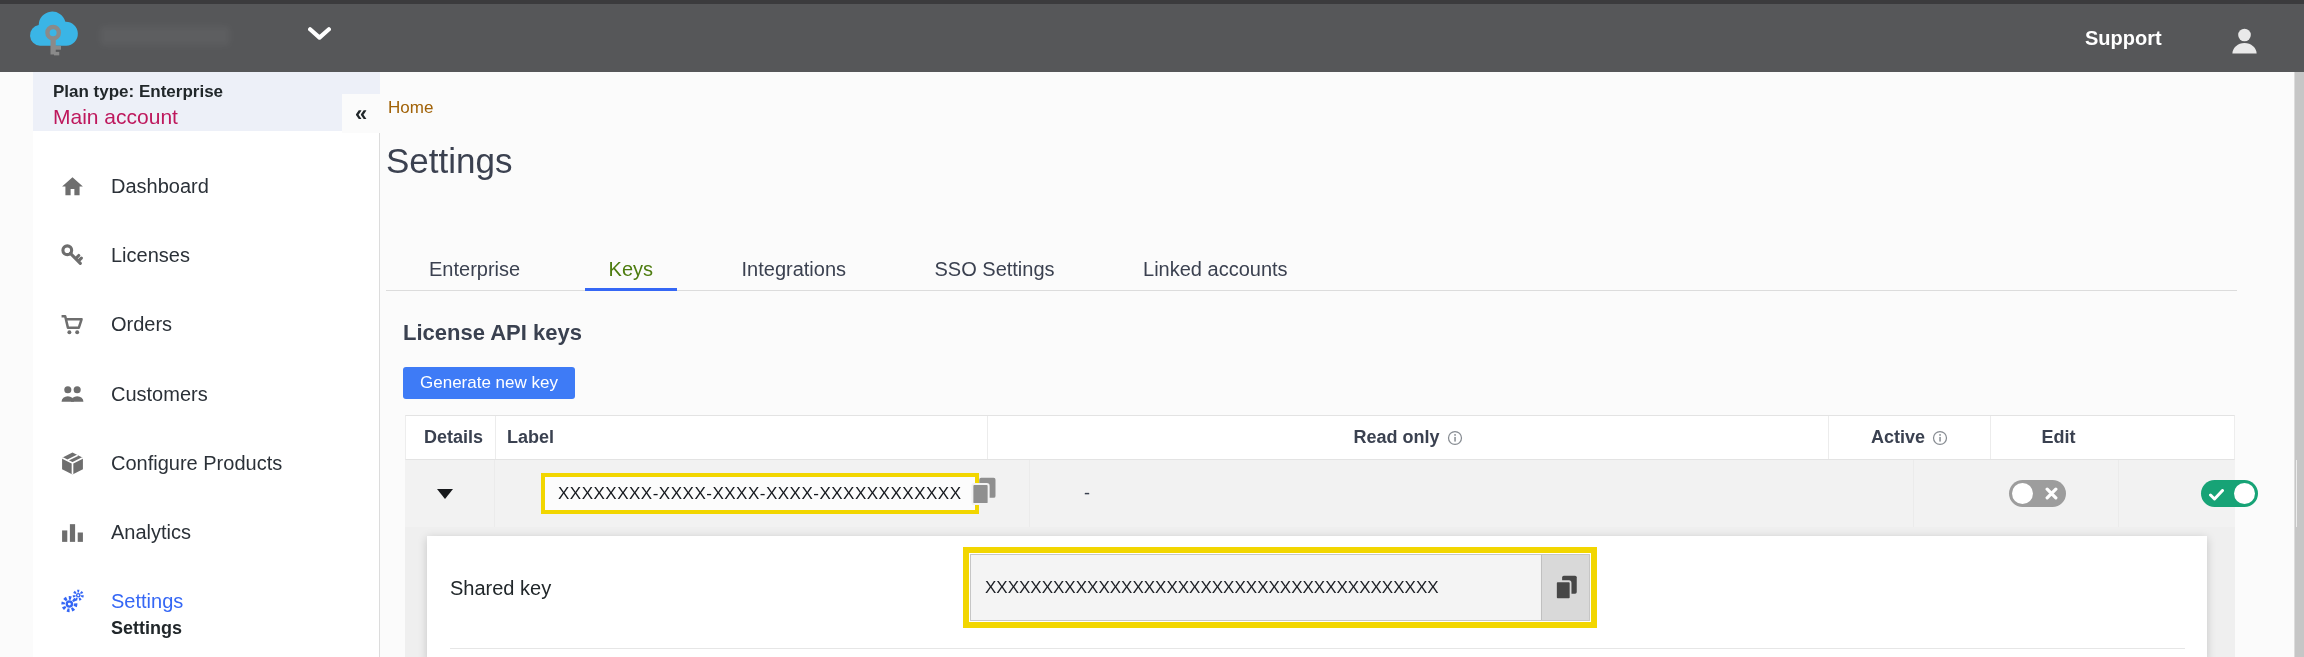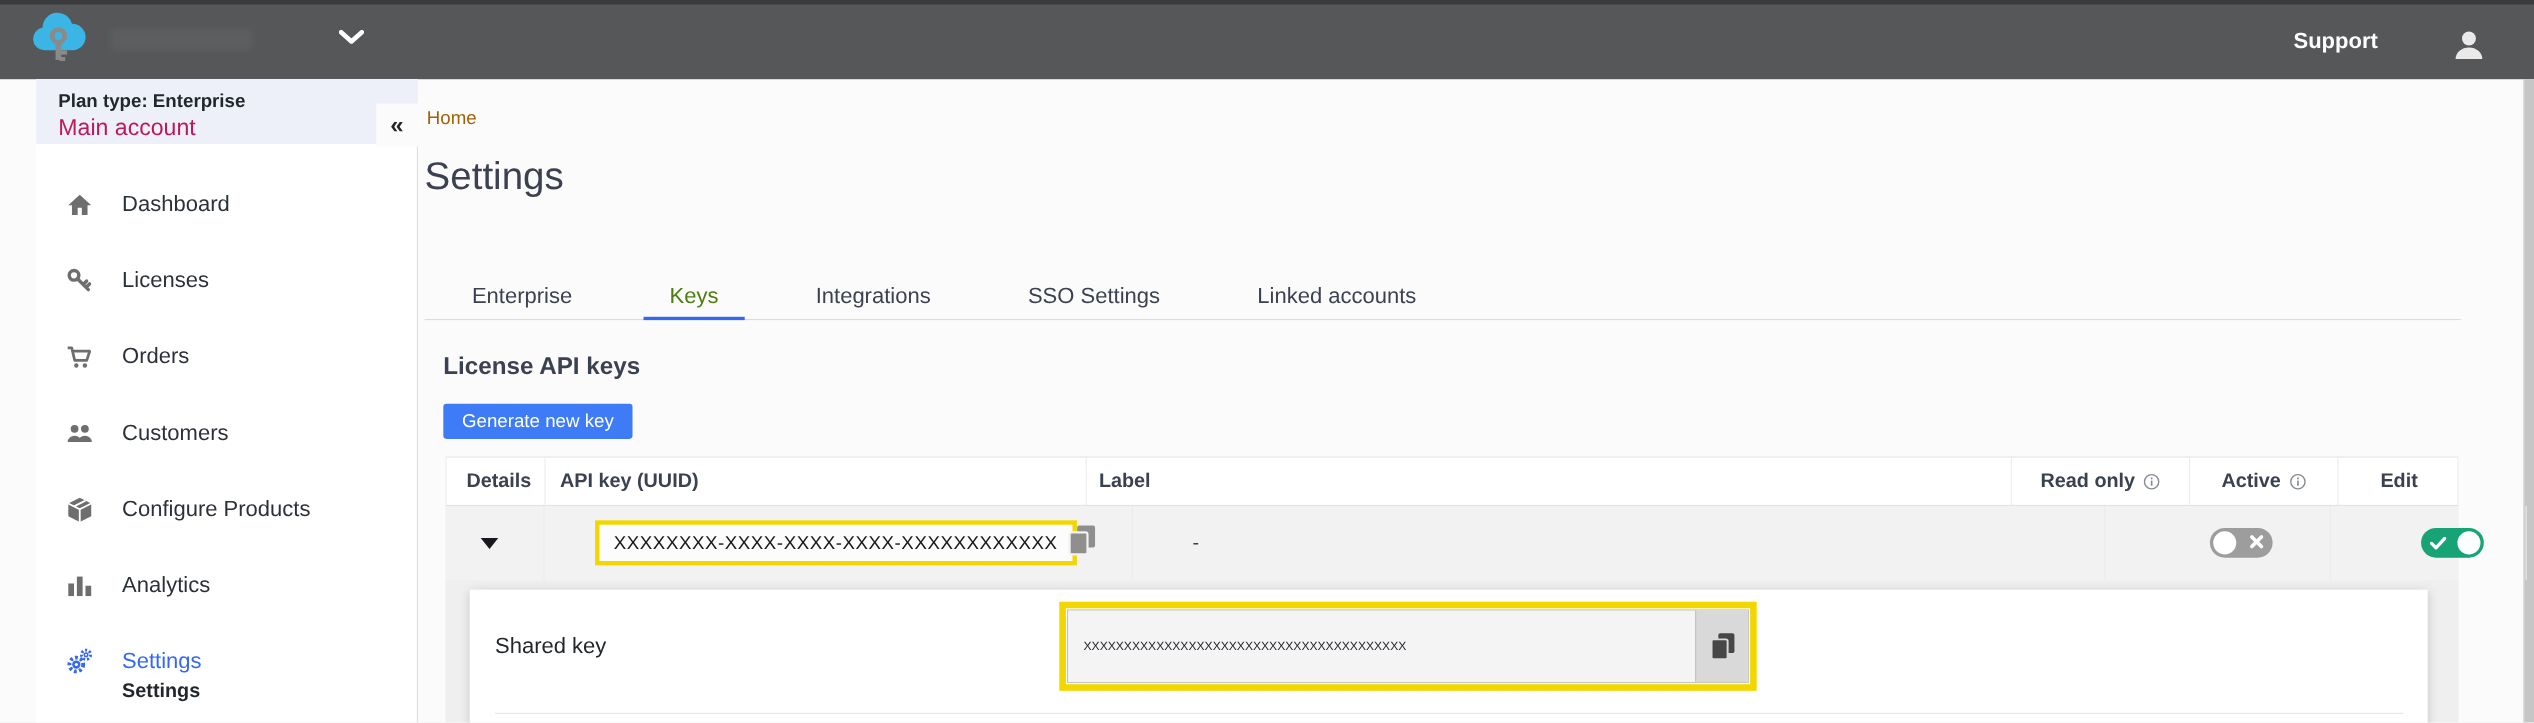--- a/index.html
+++ b/index.html
@@ -79,21 +79,21 @@
   .toggle-on .glyph { position:absolute; left:8px; top:7px; }
   .pencil { cursor:pointer; }
 
   
   .expanded-bg { position:absolute; left:405px; top:527px; width:1830px; height:130px; background:#efefef; }
   .detail-card { position:absolute; left:427px; top:536px; width:1780px; height:125px; background:#ffffff;
                  box-shadow:0 2px 9px rgba(0,0,0,0.18); }
   .shared-label { position:absolute; left:23px; top:41px; font-size:20px; color:#21272a; }
   .shared-wrap { position:absolute; left:536px; top:11px; width:634px; height:81px; border:6px solid #f2d600; background:#ffffff; padding:1px; }
   .shared-input { width:100%; height:100%; background:#f4f4f4; border:1px solid #c6c6c6; display:flex; align-items:stretch; }
-  .shared-value { flex:1; display:flex; align-items:center; padding-left:14px; font-size:11px; color:#1b1e24; overflow:hidden; white-space:nowrap; }
+  .shared-value { flex:1; display:flex; align-items:center; padding-left:14px; font-size:17px; color:#1b1e24; overflow:hidden; white-space:nowrap; }
   .shared-copy-btn { width:48px; background:#d9d9d9; border-left:1px solid #c0c0c0; display:flex; align-items:center; justify-content:center; cursor:pointer; }
   .card-divider { position:absolute; left:23px; top:112px; width:1735px; border-top:1px solid #e6e6e6; }
 </style>
 </head>
 <body>
 
 <div id="canvas">
 
   <div class="navbar">
     <div class="navbar-topstrip"></div>
@@ -222,21 +222,20 @@
     <span class="tab">SSO Settings</span>
     <span class="tab">Linked accounts</span>
   </div>
 
   <div class="section-title">License API keys</div>
   <button class="generate-btn">Generate new key</button>
 
   <div class="tbl">
     <div class="tbl-head">
       <div class="th th-details">Details</div>
-      <div class="th th-api">API key (UUID)</div>
       <div class="th th-label">Label</div>
       <div class="th c">
         <span>Read only</span>
         <span class="info-icn">
           <svg viewBox="0 0 18 18" width="16" height="16">
             <circle cx="9" cy="9" r="7.3" fill="none" stroke="#878c92" stroke-width="1.4"></circle>
             <rect x="8.2" y="7.8" width="1.7" height="5.2" fill="#878c92"></rect>
             <rect x="8.2" y="4.6" width="1.7" height="1.9" fill="#878c92"></rect>
           </svg>
         </span>

